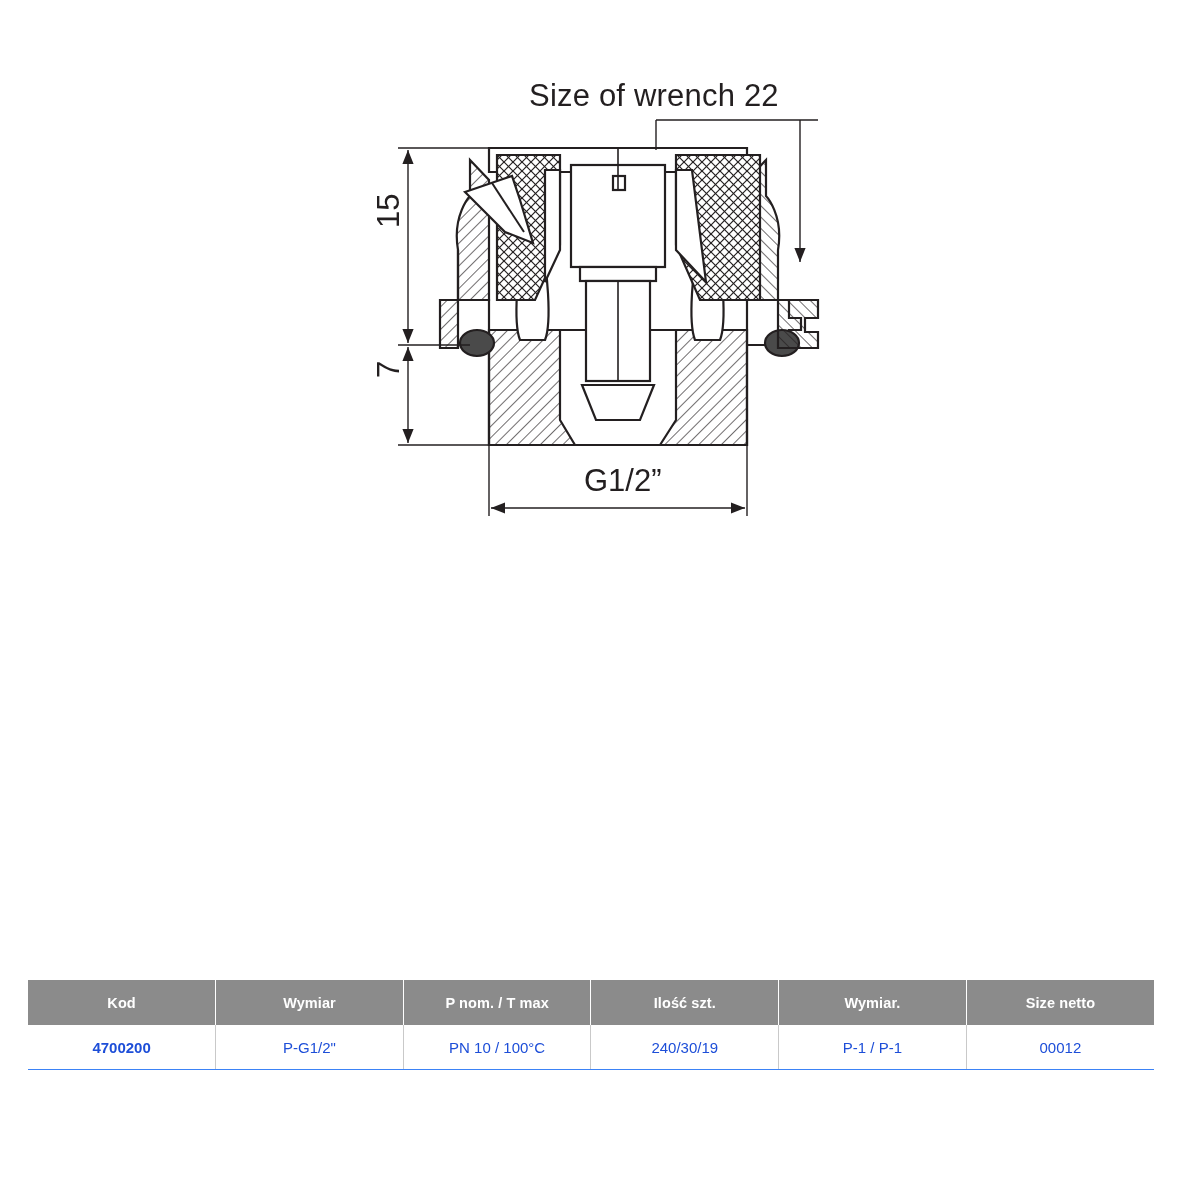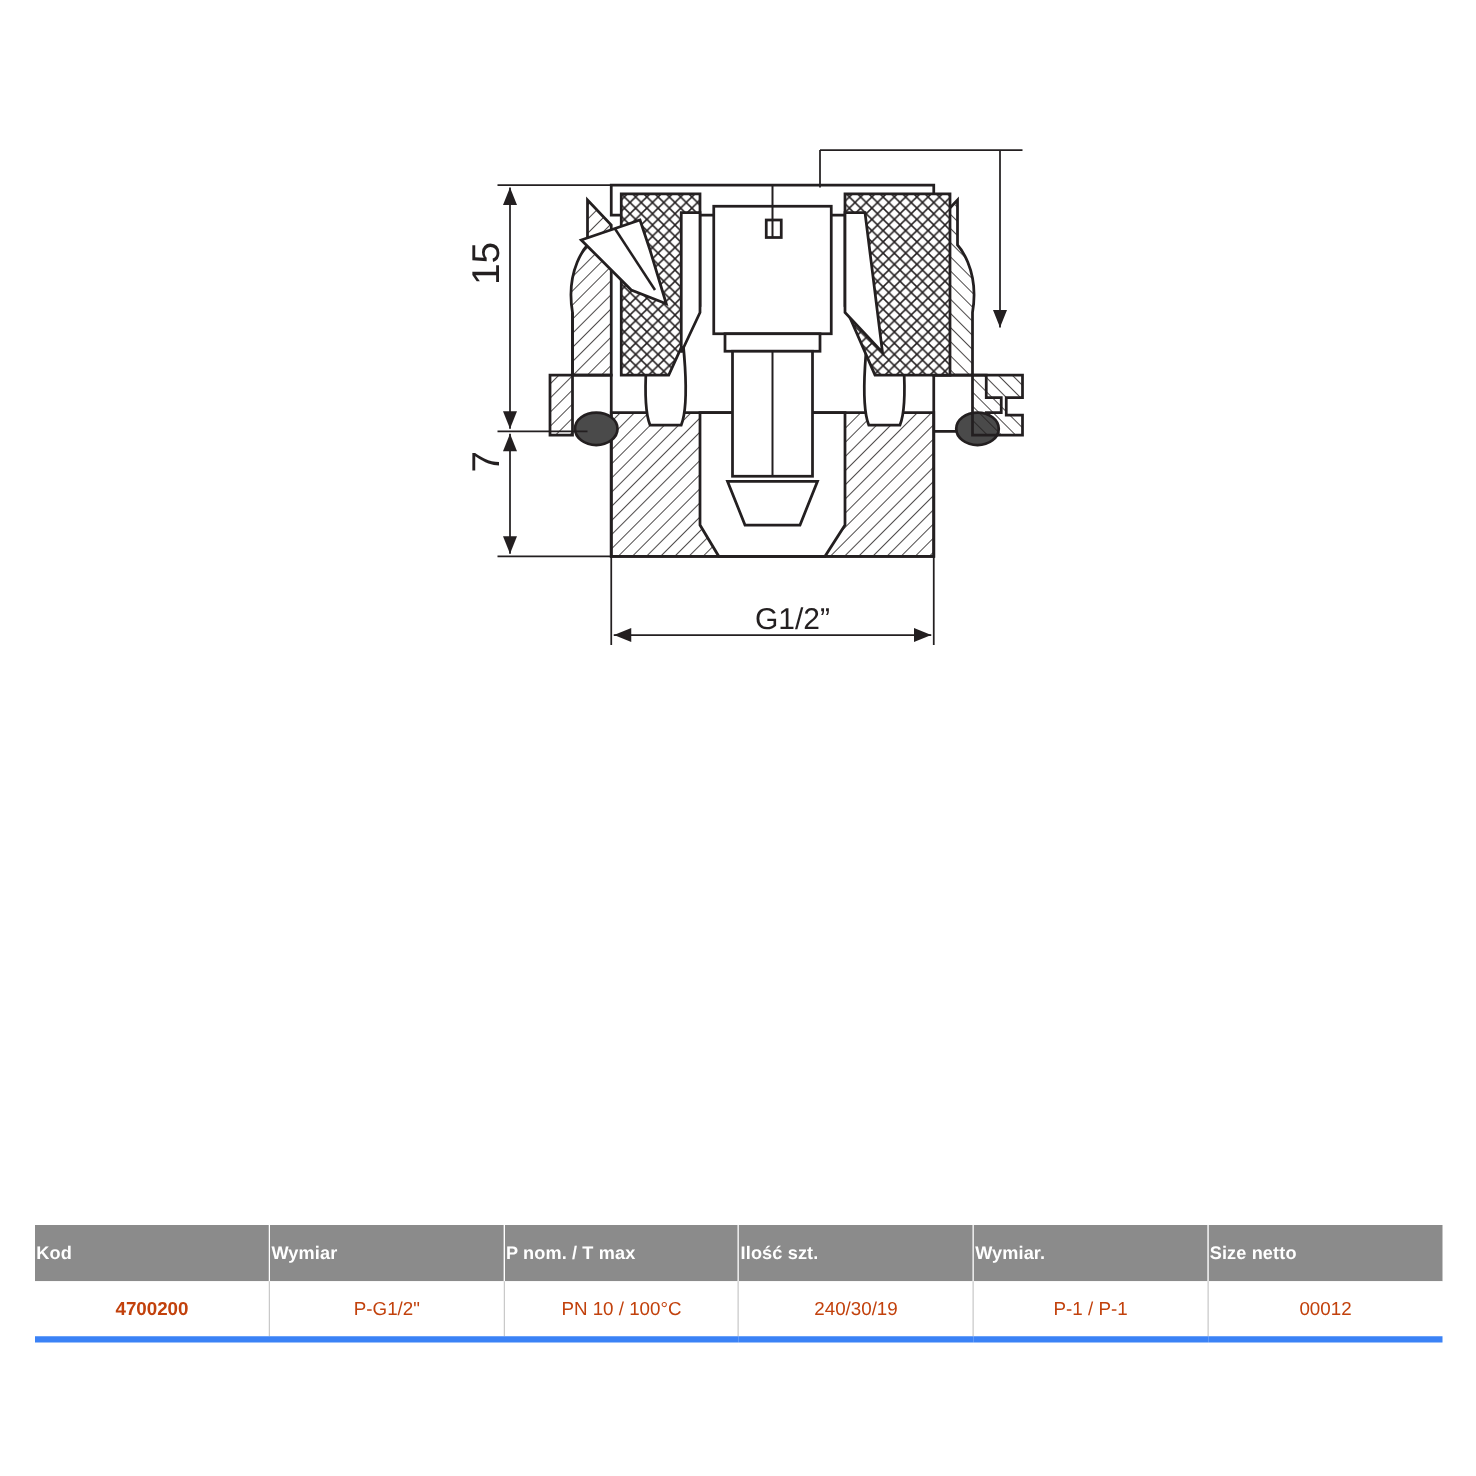--- a/index.html
+++ b/index.html
@@ -39,23 +39,22 @@
     white-space: nowrap;
   }
   .lbl-wrench {
     left: 529px;
     top: 78px;
     font-size: 31px;
     letter-spacing: 0.2px;
   }
   .lbl-g12 {
     left: 584px;
-    top: 482px;
-    font-size: 24px;
-    margin-left: 20px;
+    top: 463px;
+    font-size: 31px;
   }
   .lbl-15 {
     left: 371px;
     top: 228px;
     font-size: 31px;
     transform: rotate(-90deg);
     transform-origin: left top;
   }
   .lbl-7 {
     left: 371px;
@@ -73,37 +72,37 @@
     width: 1126px;
     border-collapse: collapse;
     table-layout: fixed;
   }
   .spec-table th {
     background: #8b8b8b;
     color: #ffffff;
     font-size: 14.5px;
     font-weight: bold;
     height: 43px;
-    text-align: left;
+    text-align: center;
     border-right: 1px solid #ffffff;
     border-bottom: none;
     letter-spacing: 0.1px;
     margin-left: 31px;
   }
   .spec-table th:last-child {
     border-right: none;
   }
   .spec-table td {
     background: #ffffff;
-    color: #c2410c;
+    color: #1d4ed8;
     font-size: 15px;
     height: 42px;
     text-align: center;
     border-right: 1px solid #c9c9c9;
-    border-bottom: 5px solid #3b82f6;
+    border-bottom: 1px solid #3b82f6;
   }
   .spec-table td:last-child {
     border-right: none;
   }
   .spec-table td.code {
     font-weight: bold;
   }
   .spec-table tr.row td {
     border-top: none;
   }
@@ -197,20 +196,21 @@
         <line x1="489" y1="445" x2="489" y2="516"></line>
         <line x1="747" y1="445" x2="747" y2="516"></line>
         <line x1="491" y1="508" x2="745" y2="508" marker-start="url(#arrowStart)" marker-end="url(#arrowEnd)"></line>
 
         <line x1="656" y1="120" x2="818" y2="120"></line>
         <line x1="800" y1="120" x2="800" y2="262" marker-end="url(#arrowEnd)"></line>
         <line x1="656" y1="120" x2="656" y2="150"></line>
       </g>
     </svg>
 
+    <div class="lbl lbl-wrench">Size of wrench 22</div>
     <div class="lbl lbl-g12">G1/2”</div>
     <div class="lbl lbl-15">15</div>
     <div class="lbl lbl-7">7</div>
   </div>
 
   <table class="spec-table">
     <thead>
       <tr>
         <th>Kod</th>
         <th>Wymiar</th>

